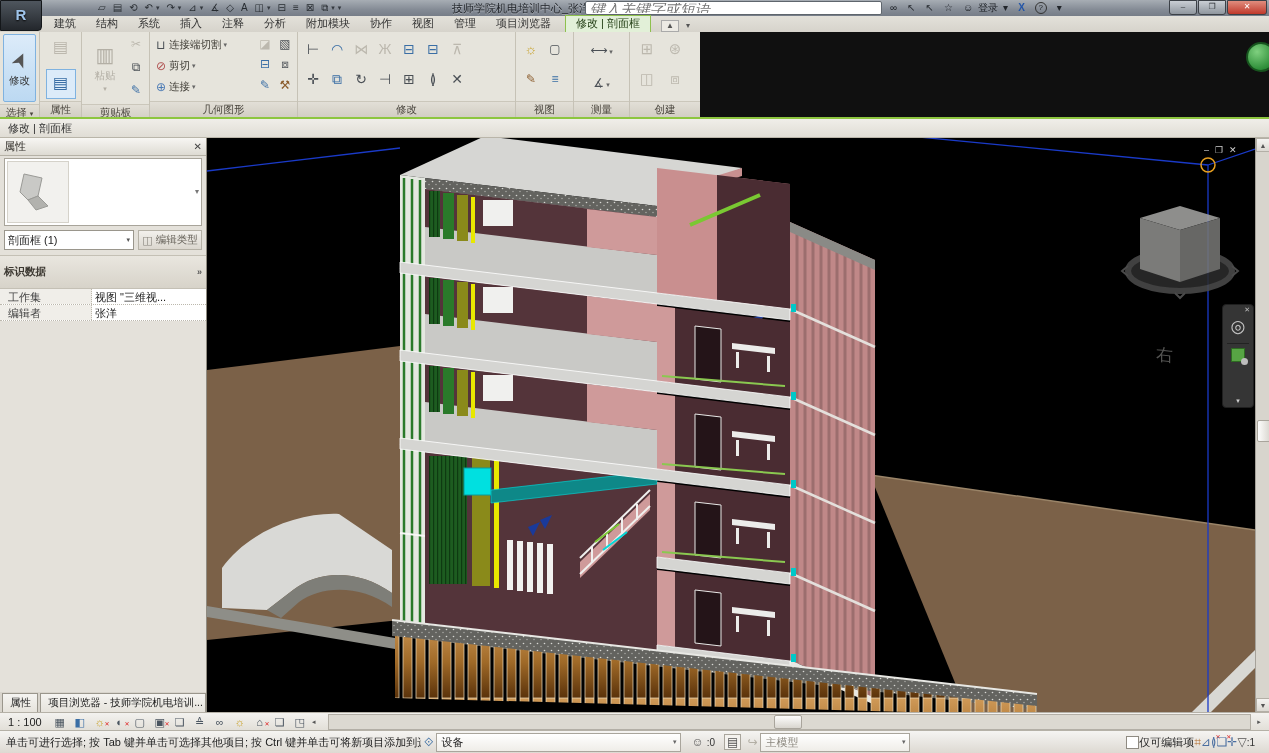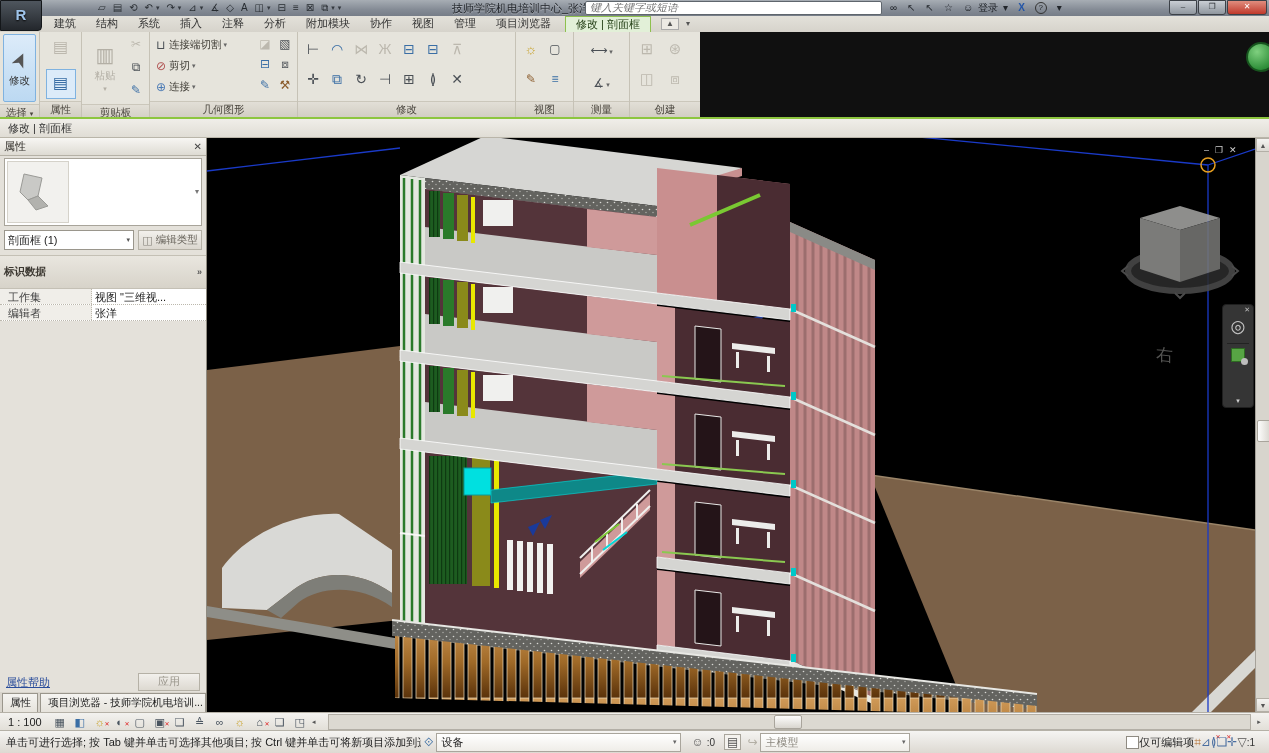--- a/index.html
+++ b/index.html
@@ -15,32 +15,32 @@
     color:#e8eef6;font-weight:bold;font-size:15px;text-align:center;line-height:27px;cursor:pointer;}
   .appbtn i{font-style:normal;color:#9fc4ea;text-shadow:0 1px 2px #000;}
   .qat{left:98px;top:0px;height:15px;display:flex;align-items:center;gap:7px;color:#2e3338;}
   .qat .qi{font-size:10px;line-height:14px;cursor:pointer;color:#2c3publicKey136;}
   .qat .qi{color:#272c31;}
   .qat .dd{font-size:7px;color:#33383e;margin-left:-4px;}
   .wtitle{top:1px;left:452px;width:330px;height:14px;color:#1d2126;font-size:11px;
     white-space:nowrap;overflow:hidden;text-shadow:0 1px 0 rgba(255,255,255,.35);}
   .searchbox{left:585px;top:1px;width:295px;height:12px;background:#fff;border:1px solid #5f666d;
     border-radius:2px;display:flex;align-items:center;}
-  .searchbox input{border:0;outline:0;width:100%;height:10px;font-size:11px;font-style:italic;color:#888;
-    font-family:Liberation Mono, monospace;background:transparent;padding:0 4px;}
+  .searchbox input{border:0;outline:0;width:100%;height:10px;font-size:15px;font-style:italic;color:#888;
+    font-family:Liberation Sans, sans-serif;background:transparent;padding:0 4px;}
   .tico{display:inline-block;font-size:10px;color:#22262b;margin:0 5px;cursor:pointer;}
   .ticons{left:885px;top:0;height:15px;display:flex;align-items:center;}
   .login{font-size:10px;color:#1d2126;cursor:pointer;}
   .winbtns{right:2px;top:0;display:flex;}
   .winbtn{width:26px;height:13px;border:1px solid #3c4147;border-radius:0 0 3px 3px;
     background:linear-gradient(#c9ced4,#8f969e);color:#2a2e33;font-size:8px;line-height:11px;
     text-align:center;cursor:pointer;margin-left:1px;}
   .winbtn.close{width:38px;background:linear-gradient(#e08d7e,#c0392b);color:#fff;}
   
-  .tabrow{left:0;top:16px;width:1269px;height:16px;background:linear-gradient(#e3e1da,#d6d3cb);display:flex;padding-left:44px;box-sizing:border-box;}
+  .tabrow{left:0;top:16px;width:1269px;height:16px;background:linear-gradient(#e3e1da,#d6d3cb);display:flex;align-items:flex-end;padding-left:44px;box-sizing:border-box;}
   .rtab{padding:1px 10px;height:14px;line-height:13px;font-size:11px;color:#333;cursor:pointer;white-space:nowrap;}
   .rtab.ctx{background:#e2f0d8;border:1px solid #8ec04e;border-bottom:0;color:#1e3a10;margin-left:4px;}
   .ribmin{margin-left:10px;display:flex;align-items:center;gap:3px;}
   .ribmin span{font-size:8px;color:#555;border:1px solid #aaa;background:#eceae4;padding:0 4px;line-height:10px;cursor:pointer;}
   .ribmin .nob{border:0;background:none;}
   
   .ribbon{left:0;top:32px;width:700px;height:85px;background:#e6e4dc;display:flex;}
   .ribdark{left:700px;top:32px;width:569px;height:85px;background:#101010;}
   .panel{display:flex;flex-direction:column;border-right:1px solid #c6c2b6;height:85px;box-sizing:border-box;}
   .pbody{flex:1;display:flex;align-items:flex-start;padding:2px 3px;gap:2px;}
@@ -360,24 +360,20 @@
     </div>
     <div class="prow">
       <div class="pl">工作集</div>
       <div class="pv">视图 "三维视...</div>
     </div>
     <div class="prow">
       <div class="pl">编辑者</div>
       <div class="pv">张洋</div>
     </div>
     <div class="palfill"></div>
-    <div class="palbottom">
-      <span class="palhelp">属性帮助</span>
-      <span class="applybtn">应用</span>
-    </div>
     <div class="paltabs">
       <div class="paltab">属性</div>
       <div class="paltab longt">项目浏览器 - 技师学院机电培训...</div>
     </div>
   </div>
 
   <div class="abs canvas">
     <svg width="1048" height="574" viewBox="0 0 1048 574">
       <defs>
         <linearGradient id="pg" x1="0" y1="0" x2="0" y2="1">

